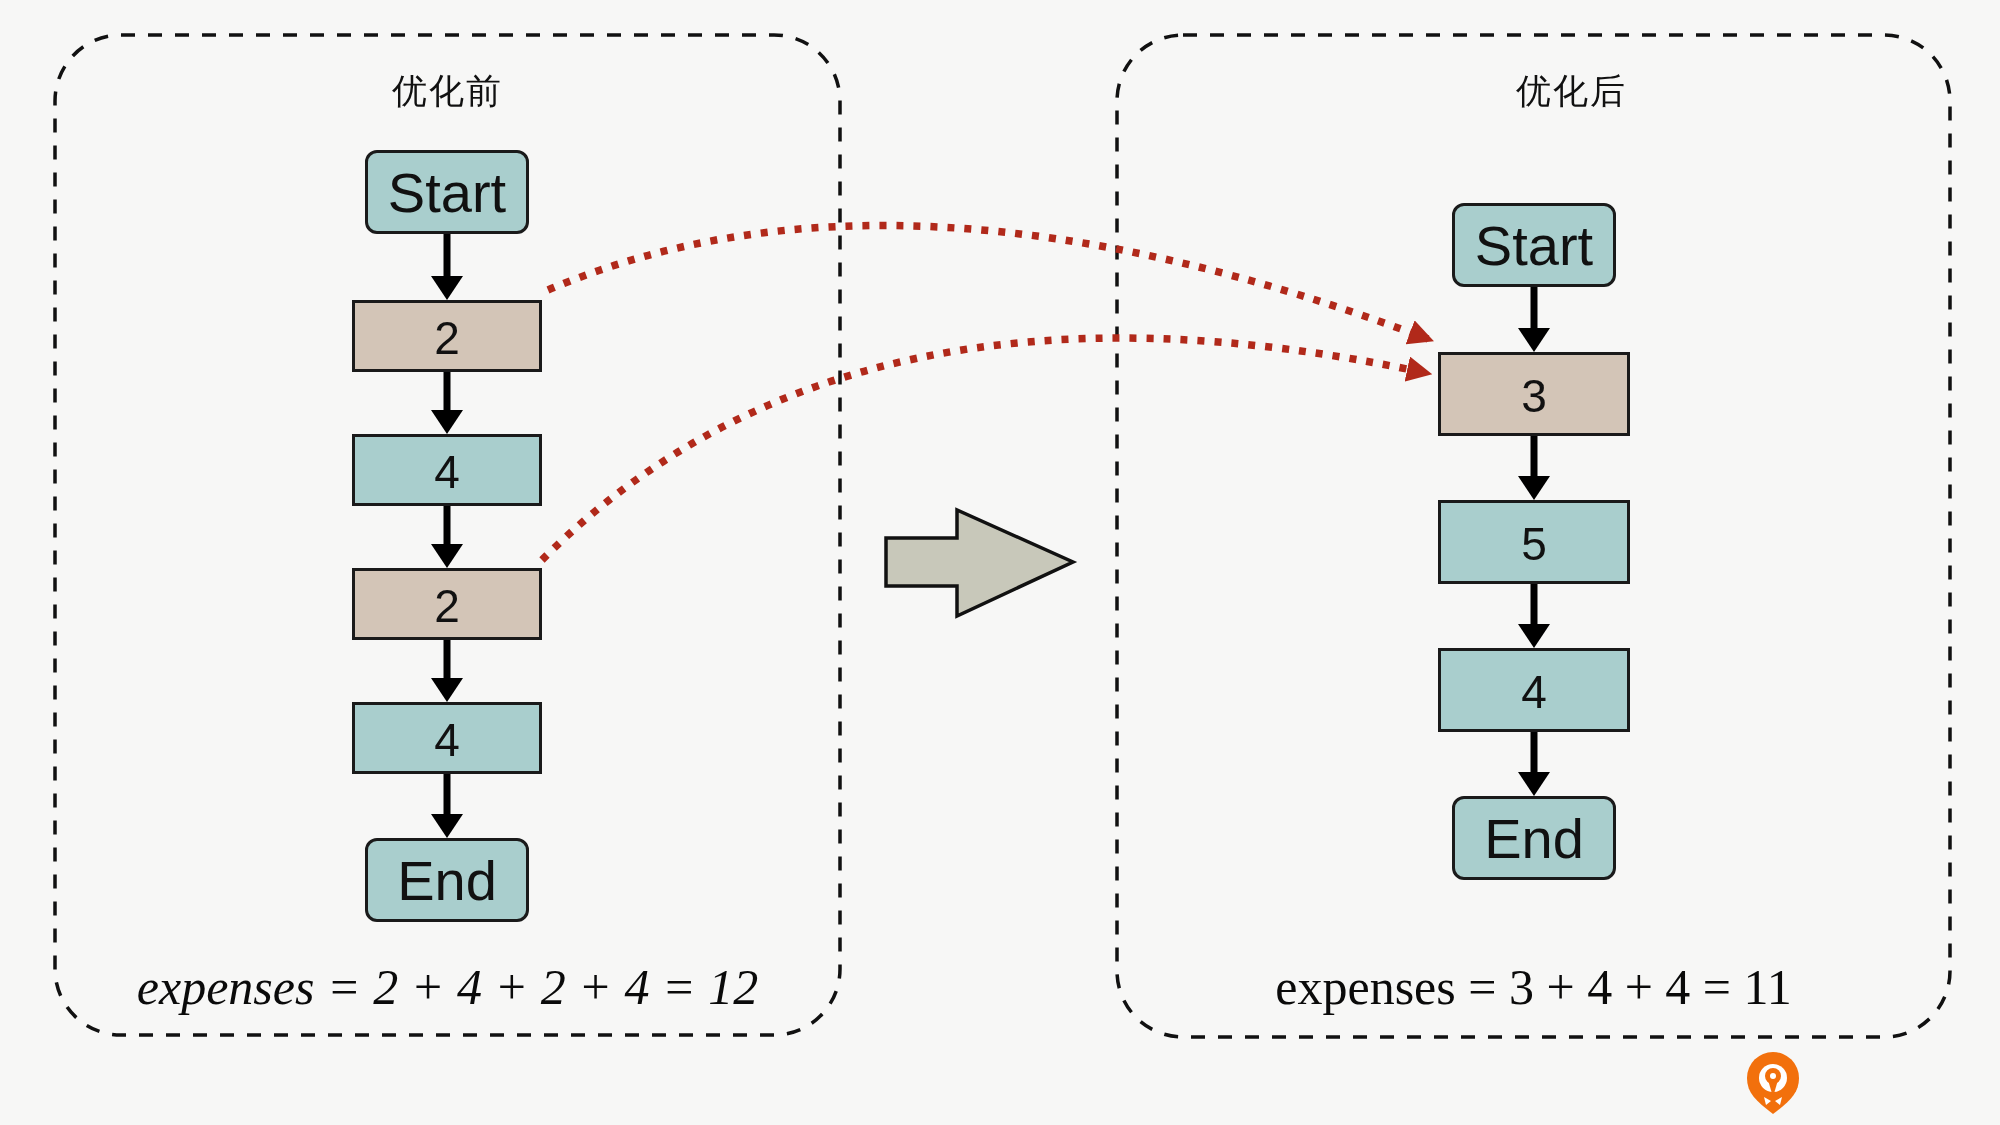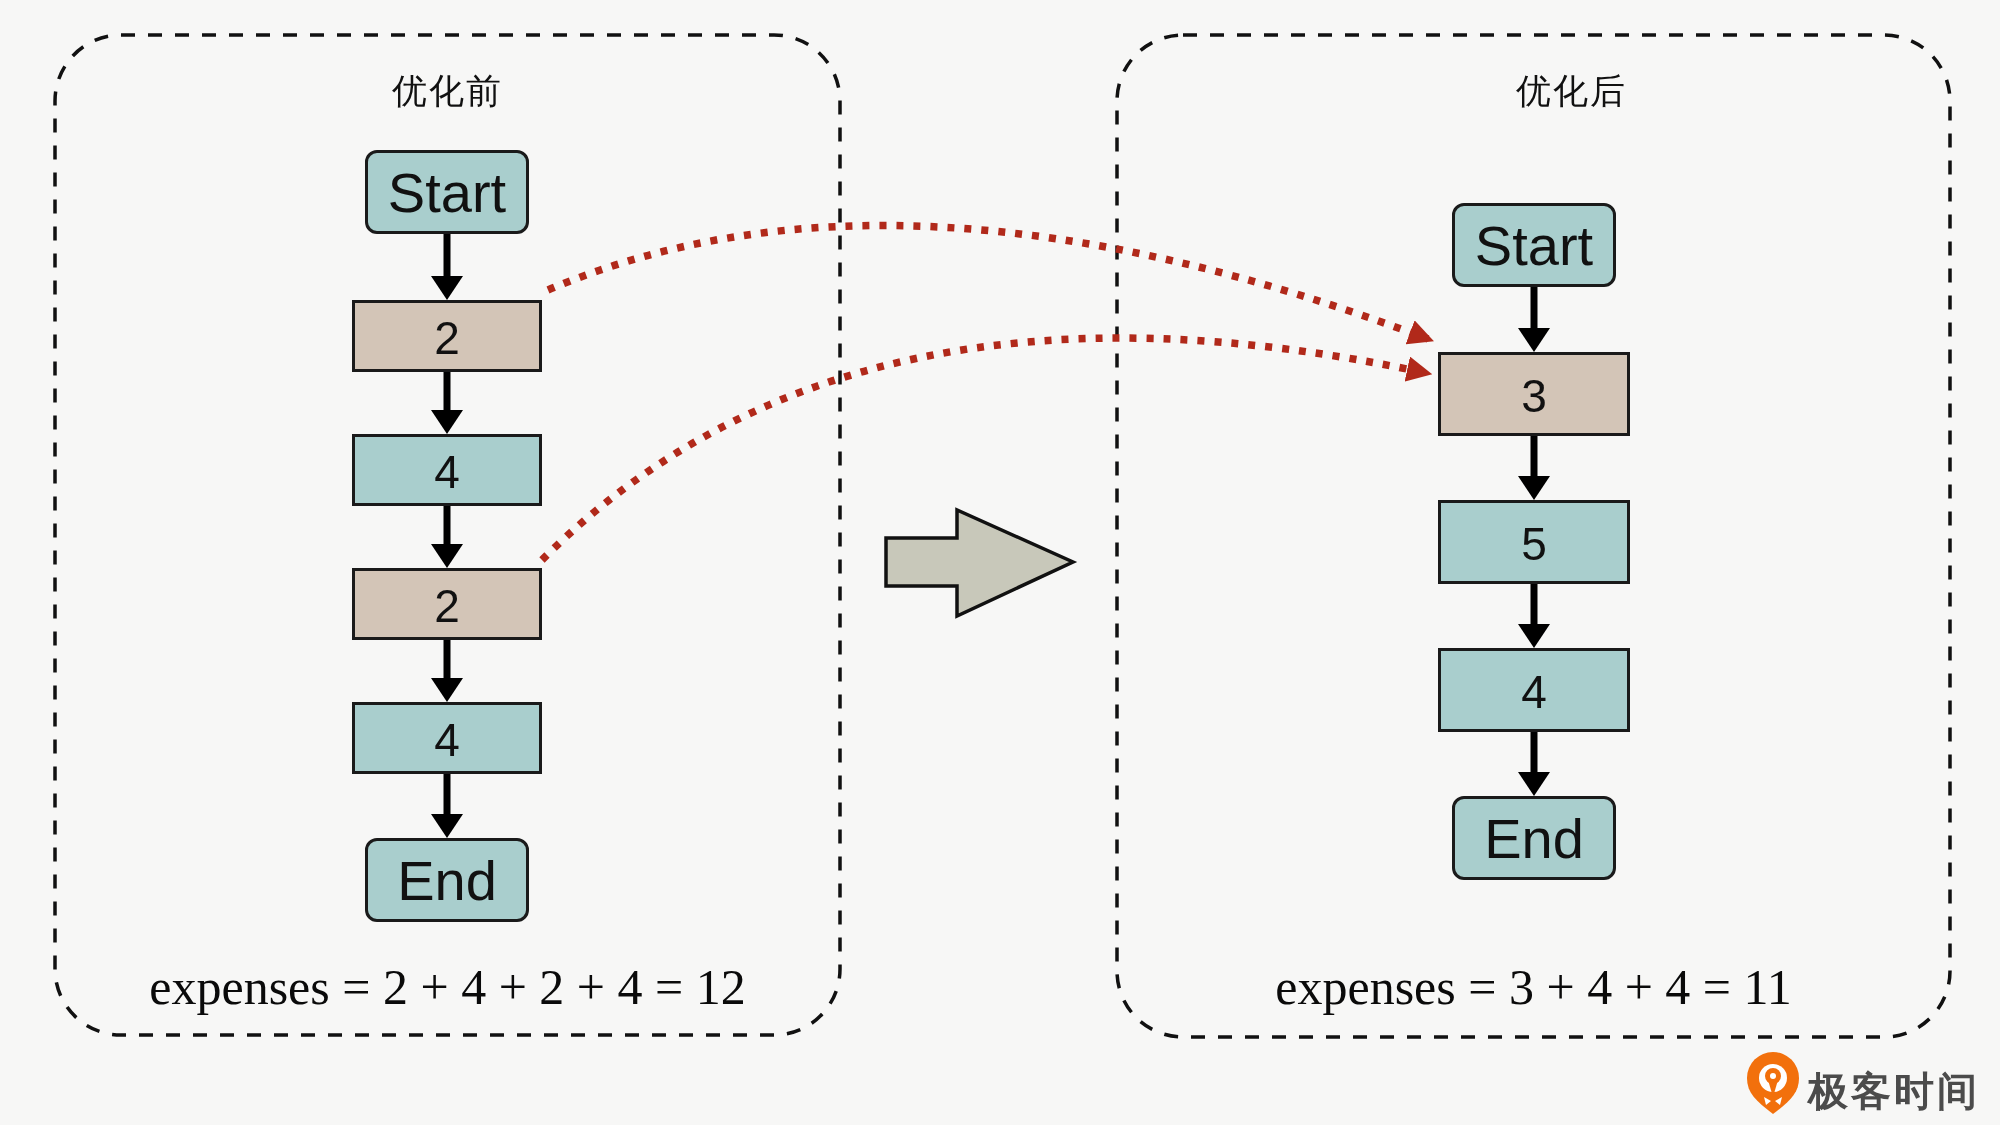--- a/index.html
+++ b/index.html
@@ -146,31 +146,30 @@
   <div class="node rect" style="left:352px; top:300px; width:190px; height:72px; line-height:70px;">2</div>
 
   <div class="node rect teal" style="left:352px; top:434px; width:190px; height:72px; line-height:70px;">4</div>
 
   <div class="node rect" style="left:352px; top:568px; width:190px; height:72px; line-height:70px;">2</div>
 
   <div class="node rect teal" style="left:352px; top:702px; width:190px; height:72px; line-height:70px;">4</div>
 
   <div class="node pill" style="left:365px; top:838px; width:164px; height:84px; line-height:80px;">End</div>
 
-  <div class="expenses" style="left:55px; top:958px; width:785px;">expenses = 2 + 4 + 2 + 4 = 12</div>
+  <div class="expenses" style="left:55px; top:958px; width:785px;font-style:italic;">expenses = 2 + 4 + 2 + 4 = 12</div>
 
   <div class="panel-title" style="left:1155px; top:68px; width:833px;">优化后</div>
 
   <div class="node pill" style="left:1452px; top:203px; width:164px; height:84px; line-height:80px;">Start</div>
 
   <div class="node rect" style="left:1438px; top:352px; width:192px; height:84px; line-height:82px;">3</div>
 
   <div class="node rect teal" style="left:1438px; top:500px; width:192px; height:84px; line-height:82px;">5</div>
 
   <div class="node rect teal" style="left:1438px; top:648px; width:192px; height:84px; line-height:82px;">4</div>
 
   <div class="node pill" style="left:1452px; top:796px; width:164px; height:84px; line-height:80px;">End</div>
 
   <div class="expenses" style="left:1117px; top:958px; width:833px;">expenses = 3 + 4 + 4 = 11</div>
 
-  <div class="watermark-text">极客时间</div>
 
 </div>
 
 </body></html>

